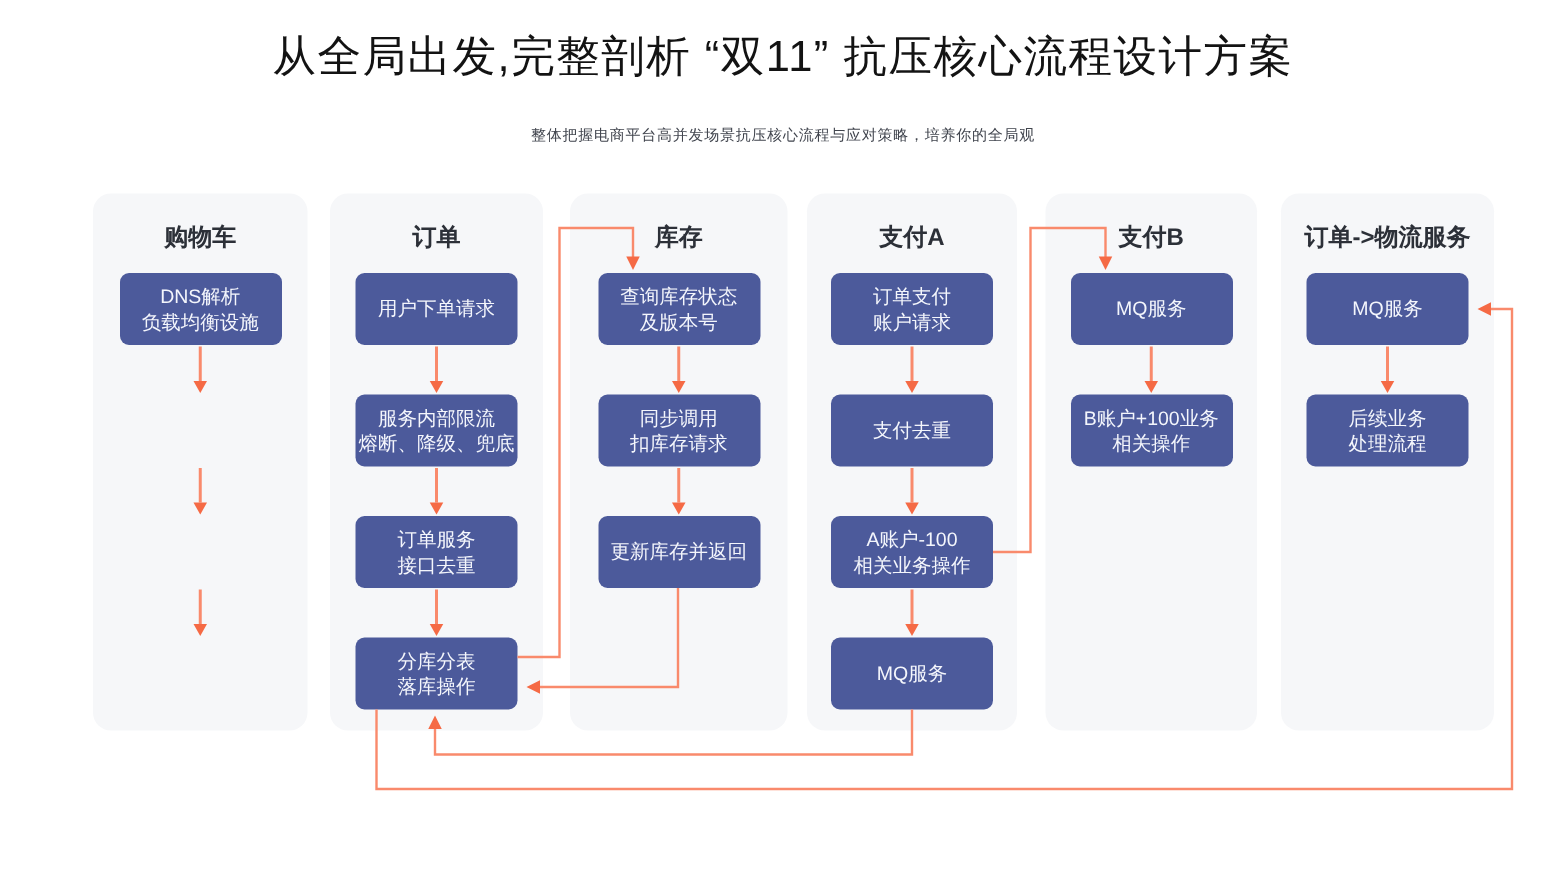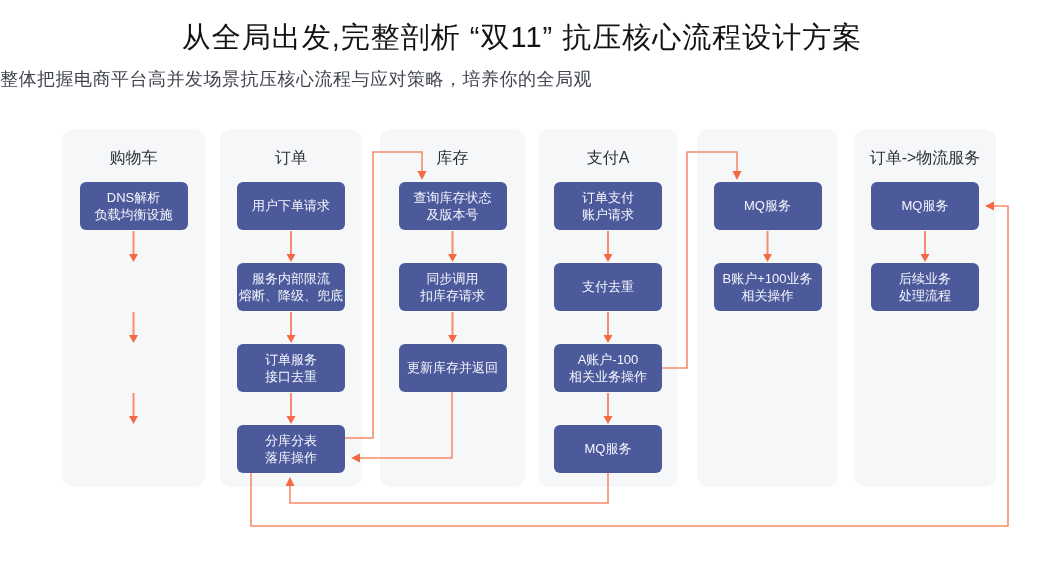--- a/index.html
+++ b/index.html
@@ -5,29 +5,29 @@
   html,body{margin:0;padding:0;background:#fff;}
   .canvas{
     position:relative;width:1044px;height:584px;background:#fff;overflow:hidden;
     font-family:"Liberation Sans","DejaVu Sans",sans-serif;
   }
   .page-title{
     position:absolute;top:18px;left:0;width:100%;text-align:center;
     font-size:29px;font-weight:400;color:var(--title-color,#111);letter-spacing:1px;white-space:nowrap;
   }
   .page-subtitle{
-    position:absolute;top:67px;left:0;width:100%;text-align:left;
-    font-size:18px;color:var(--subtitle-color,#41454e);letter-spacing:.5px;white-space:nowrap;
+    position:absolute;top:83px;left:0;width:100%;text-align:center;
+    font-size:10px;color:var(--subtitle-color,#41454e);letter-spacing:.5px;white-space:nowrap;
   }
   .lane{
     position:absolute;top:129px;height:358px;
     background:var(--lane-bg,#f6f7f9);border-radius:12px;
   }
   .lane-title{
-    margin-top:19px;text-align:center;font-size:16px;font-weight:400;
+    margin-top:19px;text-align:center;font-size:16px;font-weight:700;
     color:var(--lane-title-color,#2c3038);white-space:nowrap;
   }
   .node{
     position:absolute;left:50%;margin-left:-54px;width:108px;height:48px;
     background:var(--node-bg,#4c5a9b);color:var(--node-text,#f4f6fc);
     border-radius:6px;display:flex;flex-direction:column;align-items:center;justify-content:center;
     font-size:13px;line-height:17.5px;text-align:center;
   }
   .node .ln{white-space:nowrap;}
   .r1{top:53px}.r2{top:134px}.r3{top:215px}.r4{top:296px}
@@ -102,20 +102,21 @@
       <div class="ln">A账户-100</div>
       <div class="ln">相关业务操作</div>
     </div>
     <div class="node r4">
       <div class="ln">MQ服务</div>
       <div class="ln"></div>
     </div>
   </div>
 
   <div class="lane" style="left:697px;width:141px;">
+    <div class="lane-title">支付B</div>
     <div class="node r1">
       <div class="ln">MQ服务</div>
       <div class="ln"></div>
     </div>
     <div class="node r2">
       <div class="ln">B账户+100业务</div>
       <div class="ln">相关操作</div>
     </div>
   </div>
 

